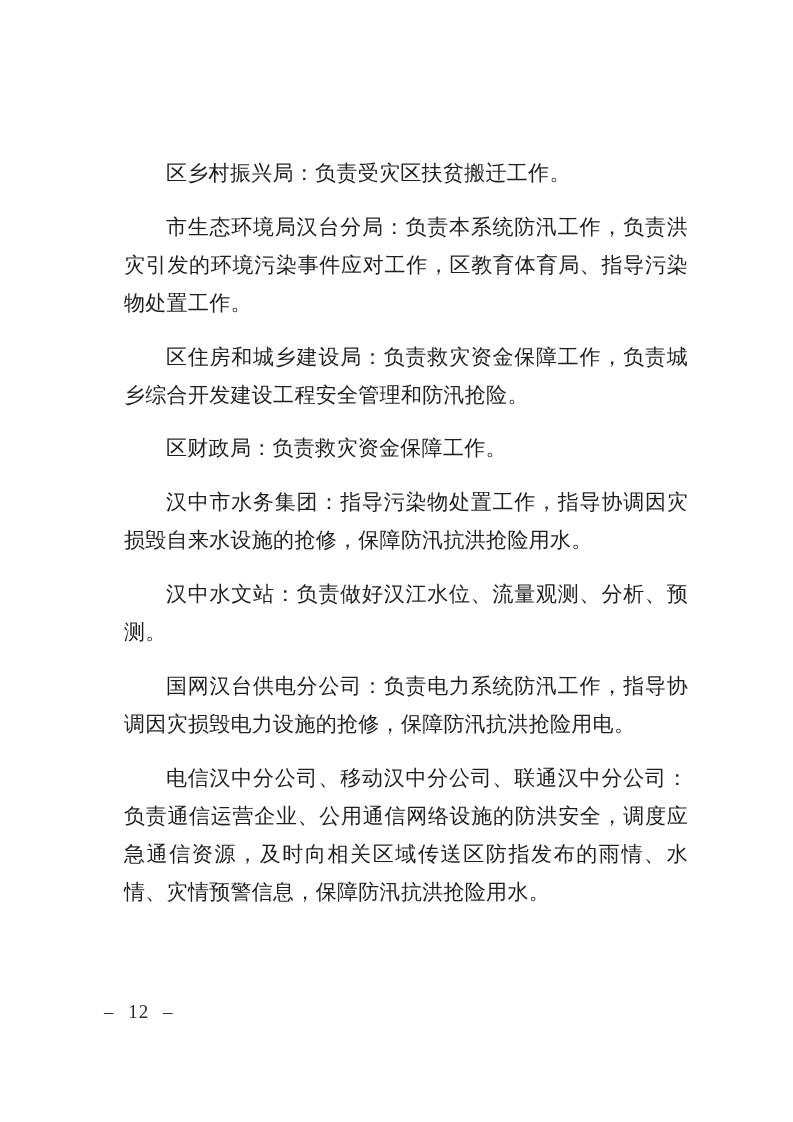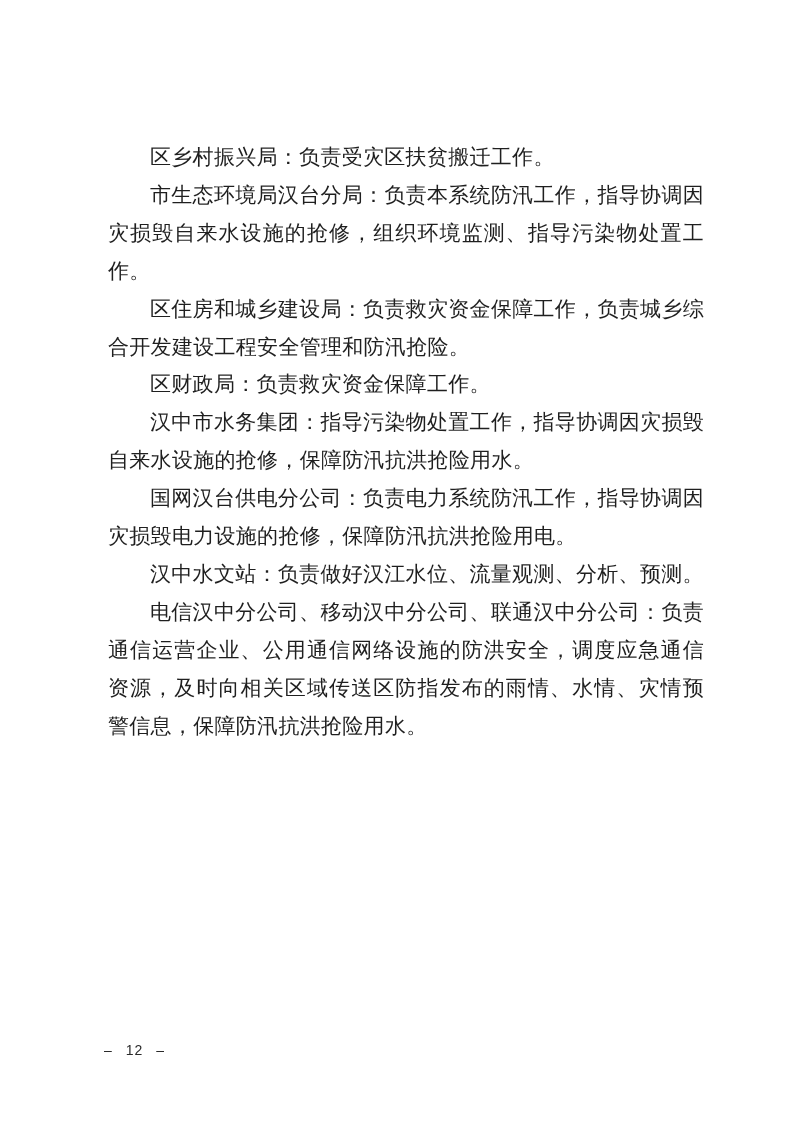--- a/index.html
+++ b/index.html
@@ -15,52 +15,52 @@
     overflow: hidden;
     font-family: "Liberation Serif", "DejaVu Serif", serif;
   }
   .doc-body {
     position: absolute;
     left: 108px;
     top: 139px;
     width: 596px;
   }
   .para {
-    margin: 0;
+    margin: 16px;
     padding: 0;
     font-size: 21px;
     line-height: 37.9px;
     letter-spacing: 0.3px;
     color: #1f1f1f;
     text-align: justify;
     text-justify: inter-ideograph;
     text-indent: 2em;
     font-weight: 400;
   }
   .page-number {
     position: absolute;
     left: 104px;
-    top: 1038px;
-    font-size: 14px;
+    top: 1000px;
+    font-size: 19px;
     line-height: 24px;
     color: #2a2a2a;
     letter-spacing: 1px;
     word-spacing: 8px;
-    font-family: Liberation Sans, sans-serif;
+    font-family: Liberation Serif, serif;
   }
 </style>
 </head>
 <body>
 
 <div class="page">
   <div class="doc-body">
 
   <p class="para">区乡村振兴局：负责受灾区扶贫搬迁工作。</p>
-      <p class="para">市生态环境局汉台分局：负责本系统防汛工作，指导协调因灾损毁自来水设施的抢修，组织环境监测、指导污染物处置工作。</p>
+      <p class="para">市生态环境局汉台分局：负责本系统防汛工作，负责洪灾引发的环境污染事件应对工作，区教育体育局、指导污染物处置工作。</p>
       <p class="para">区住房和城乡建设局：负责救灾资金保障工作，负责城乡综合开发建设工程安全管理和防汛抢险。</p>
       <p class="para">区财政局：负责救灾资金保障工作。</p>
       <p class="para">汉中市水务集团：指导污染物处置工作，指导协调因灾损毁自来水设施的抢修，保障防汛抗洪抢险用水。</p>
+      <p class="para">汉中水文站：负责做好汉江水位、流量观测、分析、预测。</p>
       <p class="para">国网汉台供电分公司：负责电力系统防汛工作，指导协调因灾损毁电力设施的抢修，保障防汛抗洪抢险用电。</p>
-      <p class="para">汉中水文站：负责做好汉江水位、流量观测、分析、预测。</p>
       <p class="para">电信汉中分公司、移动汉中分公司、联通汉中分公司：负责通信运营企业、公用通信网络设施的防洪安全，调度应急通信资源，及时向相关区域传送区防指发布的雨情、水情、灾情预警信息，保障防汛抗洪抢险用水。</p>
     </div>
   <div class="page-number">– 12 –</div>
 </div>
 
 </body></html>

